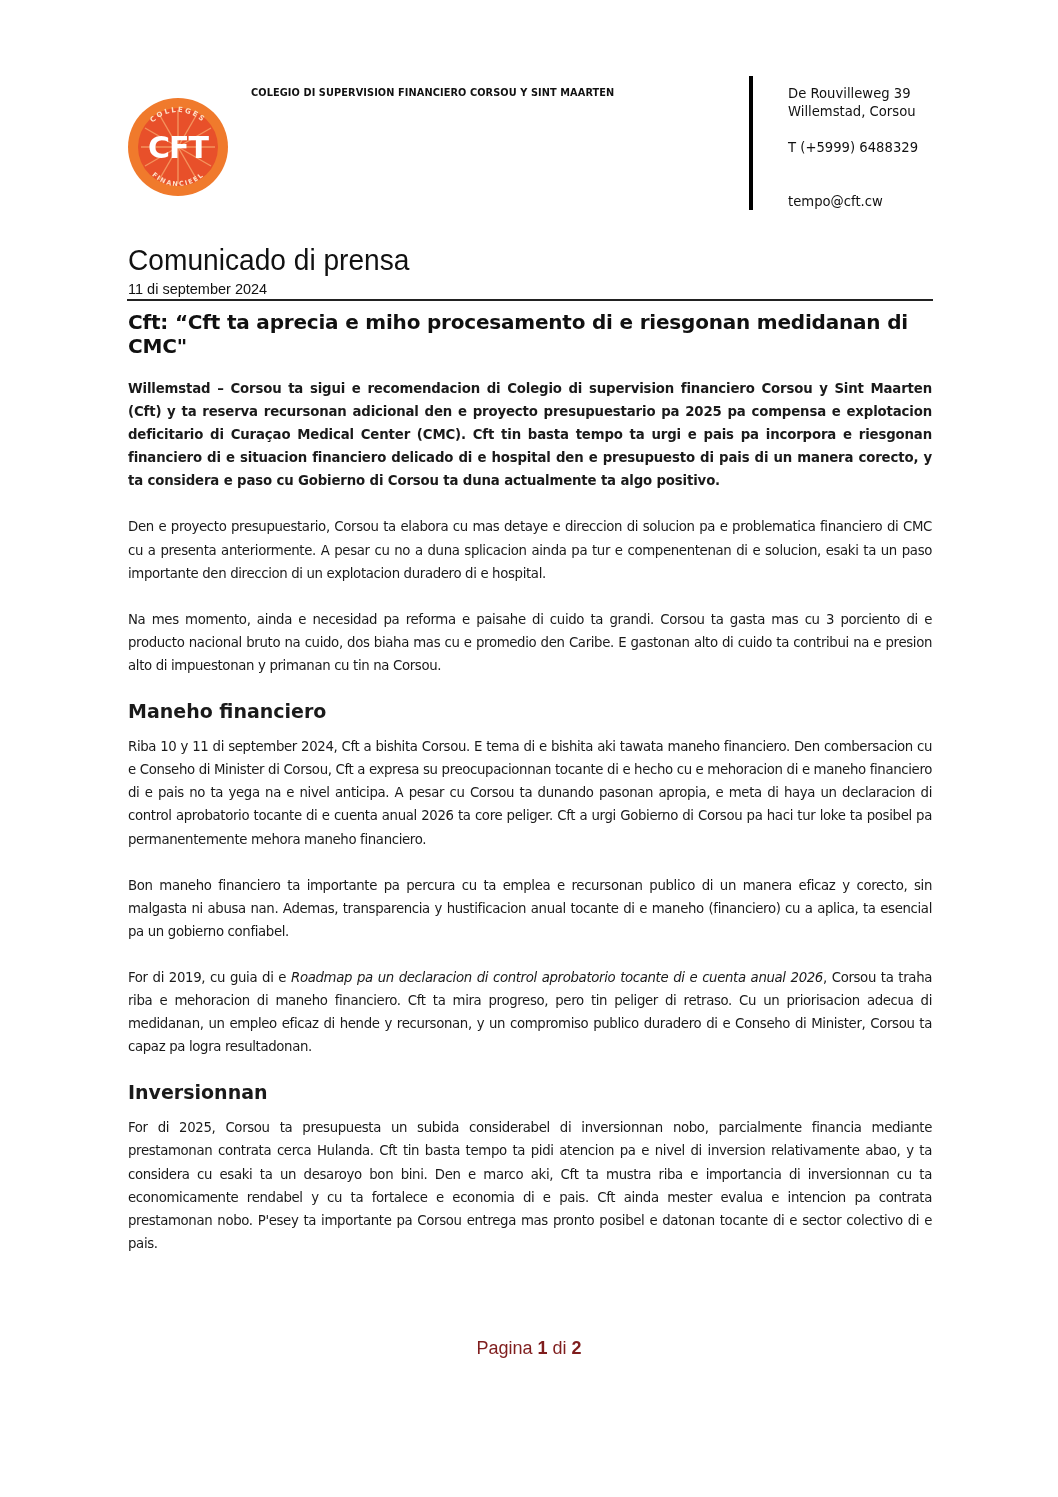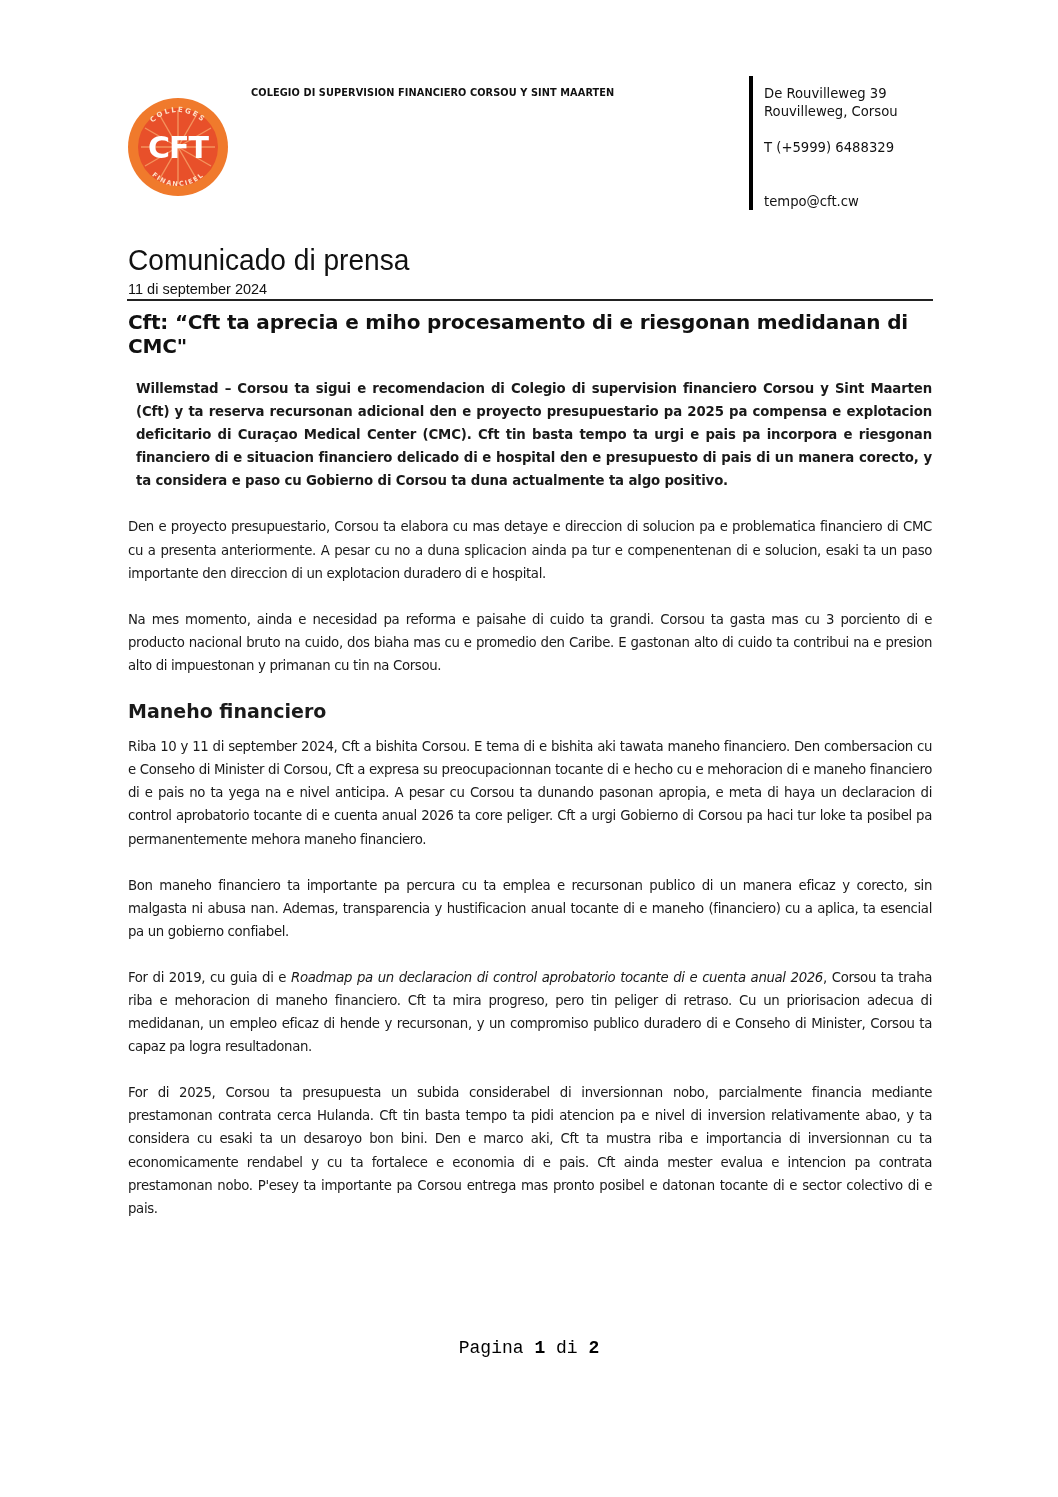--- a/index.html
+++ b/index.html
@@ -16,21 +16,21 @@
     .org-name {
       position: absolute; left: 251px; top: 86px; width: 480px;
       font-family: "DejaVu Sans", sans-serif; font-weight: bold;
       font-size: 10.5px; letter-spacing: 0.1px; color: #111;
       transform: scaleX(0.93); transform-origin: left top; white-space: nowrap;
     }
     .vbar {
       position: absolute; left: 749px; top: 76px; width: 4px; height: 134px; background: #000;
     }
     .contact {
-      position: absolute; left: 764px; top: 85px; font-size: 13.2px; line-height: 18px; color: #111;
+      position: absolute; left: 788px; top: 85px; font-size: 13.2px; line-height: 18px; color: #111;
       font-family: "DejaVu Sans", sans-serif;
     }
     .contact .line { display: block; white-space: nowrap; }
     .contact .gap1 { height: 18px; }
     .contact .gap2 { height: 36px; }
 
     
     .title {
       position: absolute; left: 128px; top: 244px;
       font-family: "Liberation Sans", sans-serif; font-size: 29px; color: #111;
@@ -48,32 +48,32 @@
       font-family: "DejaVu Sans", sans-serif; font-weight: bold; font-size: 20px; line-height: 24px;
       color: #111; letter-spacing: -0.2px;
     }
 
     
     .body {
       position: absolute; left: 128px; top: 377px; width: 804px;
       font-family: "DejaVu Sans", sans-serif; font-size: 13.3px; line-height: 23.1px; color: #1a1a1a;
     }
     .body p { margin: 0 0 23px 0; text-align: justify; }
-    .body p.lead { font-weight: bold; letter-spacing: -0.15px; margin-left: 8px; }
+    .body p.lead { font-weight: bold; letter-spacing: -0.15px; }
     .body .condensed { letter-spacing: -0.35px; }
     .body h3 {
       margin: 0; font-size: 19px; line-height: 23.1px; font-weight: bold;
     }
     .body p.after-heading { margin-top: 12px; }
     .body em { }
 
     
     .footer {
       position: absolute; left: 0; width: 1058px; top: 1338px; text-align: center;
-      font-family: Liberation Mono, monospace; font-size: 18px; color: #000000;
+      font-family: Liberation Sans, sans-serif; font-size: 18px; color: #7f1d1d;
     }
     .footer b { font-weight: bold; }
   </style>
 </head>
 <body>
 
 <div class="page">
 
   <svg class="logo" viewBox="0 0 102 100">
     <defs>
@@ -104,21 +104,21 @@
     </text>
     <text x="51" y="61" text-anchor="middle" font-family="DejaVu Sans, sans-serif" font-weight="bold" font-size="30" fill="#ffffff" letter-spacing="-1">CFT</text>
   </svg>
 
   <div class="org-name">COLEGIO DI SUPERVISION FINANCIERO CORSOU Y SINT MAARTEN</div>
 
   <div class="vbar"></div>
 
   <div class="contact">
     <span class="line">De Rouvilleweg 39</span>
-    <span class="line">Rouvilleweg, Corsou</span>
+    <span class="line">Willemstad, Corsou</span>
     <span class="line gap1"></span>
     <span class="line">T (+5999) 6488329</span>
     <span class="line gap2"></span>
     <span class="line">tempo@cft.cw</span>
   </div>
 
   <div class="title">Comunicado di prensa</div>
   <div class="date">11 di september 2024</div>
   <div class="rule"></div>
   <div class="headline">Cft: “Cft ta aprecia e miho procesamento di e riesgonan medidanan di CMC"</div>
@@ -126,20 +126,21 @@
   <div class="body">
     <p class="lead condensed">Willemstad – Corsou ta sigui e recomendacion di Colegio di supervision financiero Corsou y Sint Maarten (Cft) y ta reserva recursonan adicional den e proyecto presupuestario pa 2025 pa compensa e explotacion deficitario di Curaçao Medical Center (CMC). Cft tin basta tempo ta urgi e pais pa incorpora e riesgonan financiero di e situacion financiero delicado di e hospital den e presupuesto di pais di un manera corecto, y ta considera e paso cu Gobierno di Corsou ta duna actualmente ta algo positivo.</p>
     <p class="condensed">Den e proyecto presupuestario, Corsou ta elabora cu mas detaye e direccion di solucion pa e problematica financiero di CMC cu a presenta anteriormente. A pesar cu no a duna splicacion ainda pa tur e compenentenan di e solucion, esaki ta un paso importante den direccion di un explotacion duradero di e hospital.</p>
     <p class="condensed">Na mes momento, ainda e necesidad pa reforma e paisahe di cuido ta grandi. Corsou ta gasta mas cu 3 porciento di e producto nacional bruto na cuido, dos biaha mas cu e promedio den Caribe. E gastonan alto di cuido ta contribui na e presion alto di impuestonan y primanan cu tin na Corsou.</p>
 
     <h3>Maneho financiero</h3>
     <p class="condensed after-heading">Riba 10 y 11 di september 2024, Cft a bishita Corsou. E tema di e bishita aki tawata maneho financiero. Den combersacion cu e Conseho di Minister di Corsou, Cft a expresa su preocupacionnan tocante di e hecho cu e mehoracion di e maneho financiero di e pais no ta yega na e nivel anticipa. A pesar cu Corsou ta dunando pasonan apropia, e meta di haya un declaracion di control aprobatorio tocante di e cuenta anual 2026 ta core peliger. Cft a urgi Gobierno di Corsou pa haci tur loke ta posibel pa permanentemente mehora maneho financiero.</p>
     <p class="condensed">Bon maneho financiero ta importante pa percura cu ta emplea e recursonan publico di un manera eficaz y corecto, sin malgasta ni abusa nan. Ademas, transparencia y hustificacion anual tocante di e maneho (financiero) cu a aplica, ta esencial pa un gobierno confiabel.</p>
     <p class="condensed"><span>For di 2019, cu guia di e </span><em>Roadmap pa un declaracion di control aprobatorio tocante di e cuenta anual 2026</em><span>, Corsou ta traha riba e mehoracion di maneho financiero. Cft ta mira progreso, pero tin peliger di retraso. Cu un priorisacion adecua di medidanan, un empleo eficaz di hende y recursonan, y un compromiso publico duradero di e Conseho di Minister, Corsou ta capaz pa logra resultadonan.</span></p>
 
+    <h3>Inversionnan</h3>
     <p class="condensed after-heading">For di 2025, Corsou ta presupuesta un subida considerabel di inversionnan nobo, parcialmente financia mediante prestamonan contrata cerca Hulanda. Cft tin basta tempo ta pidi atencion pa e nivel di inversion relativamente abao, y ta considera cu esaki ta un desaroyo bon bini. Den e marco aki, Cft ta mustra riba e importancia di inversionnan cu ta economicamente rendabel y cu ta fortalece e economia di e pais. Cft ainda mester evalua e intencion pa contrata prestamonan nobo. P'esey ta importante pa Corsou entrega mas pronto posibel e datonan tocante di e sector colectivo di e pais.</p>
   </div>
 
   <div class="footer">
     <span>Pagina</span>
     <b>1</b>
     <span>di</span>
     <b>2</b>
   </div>
 

